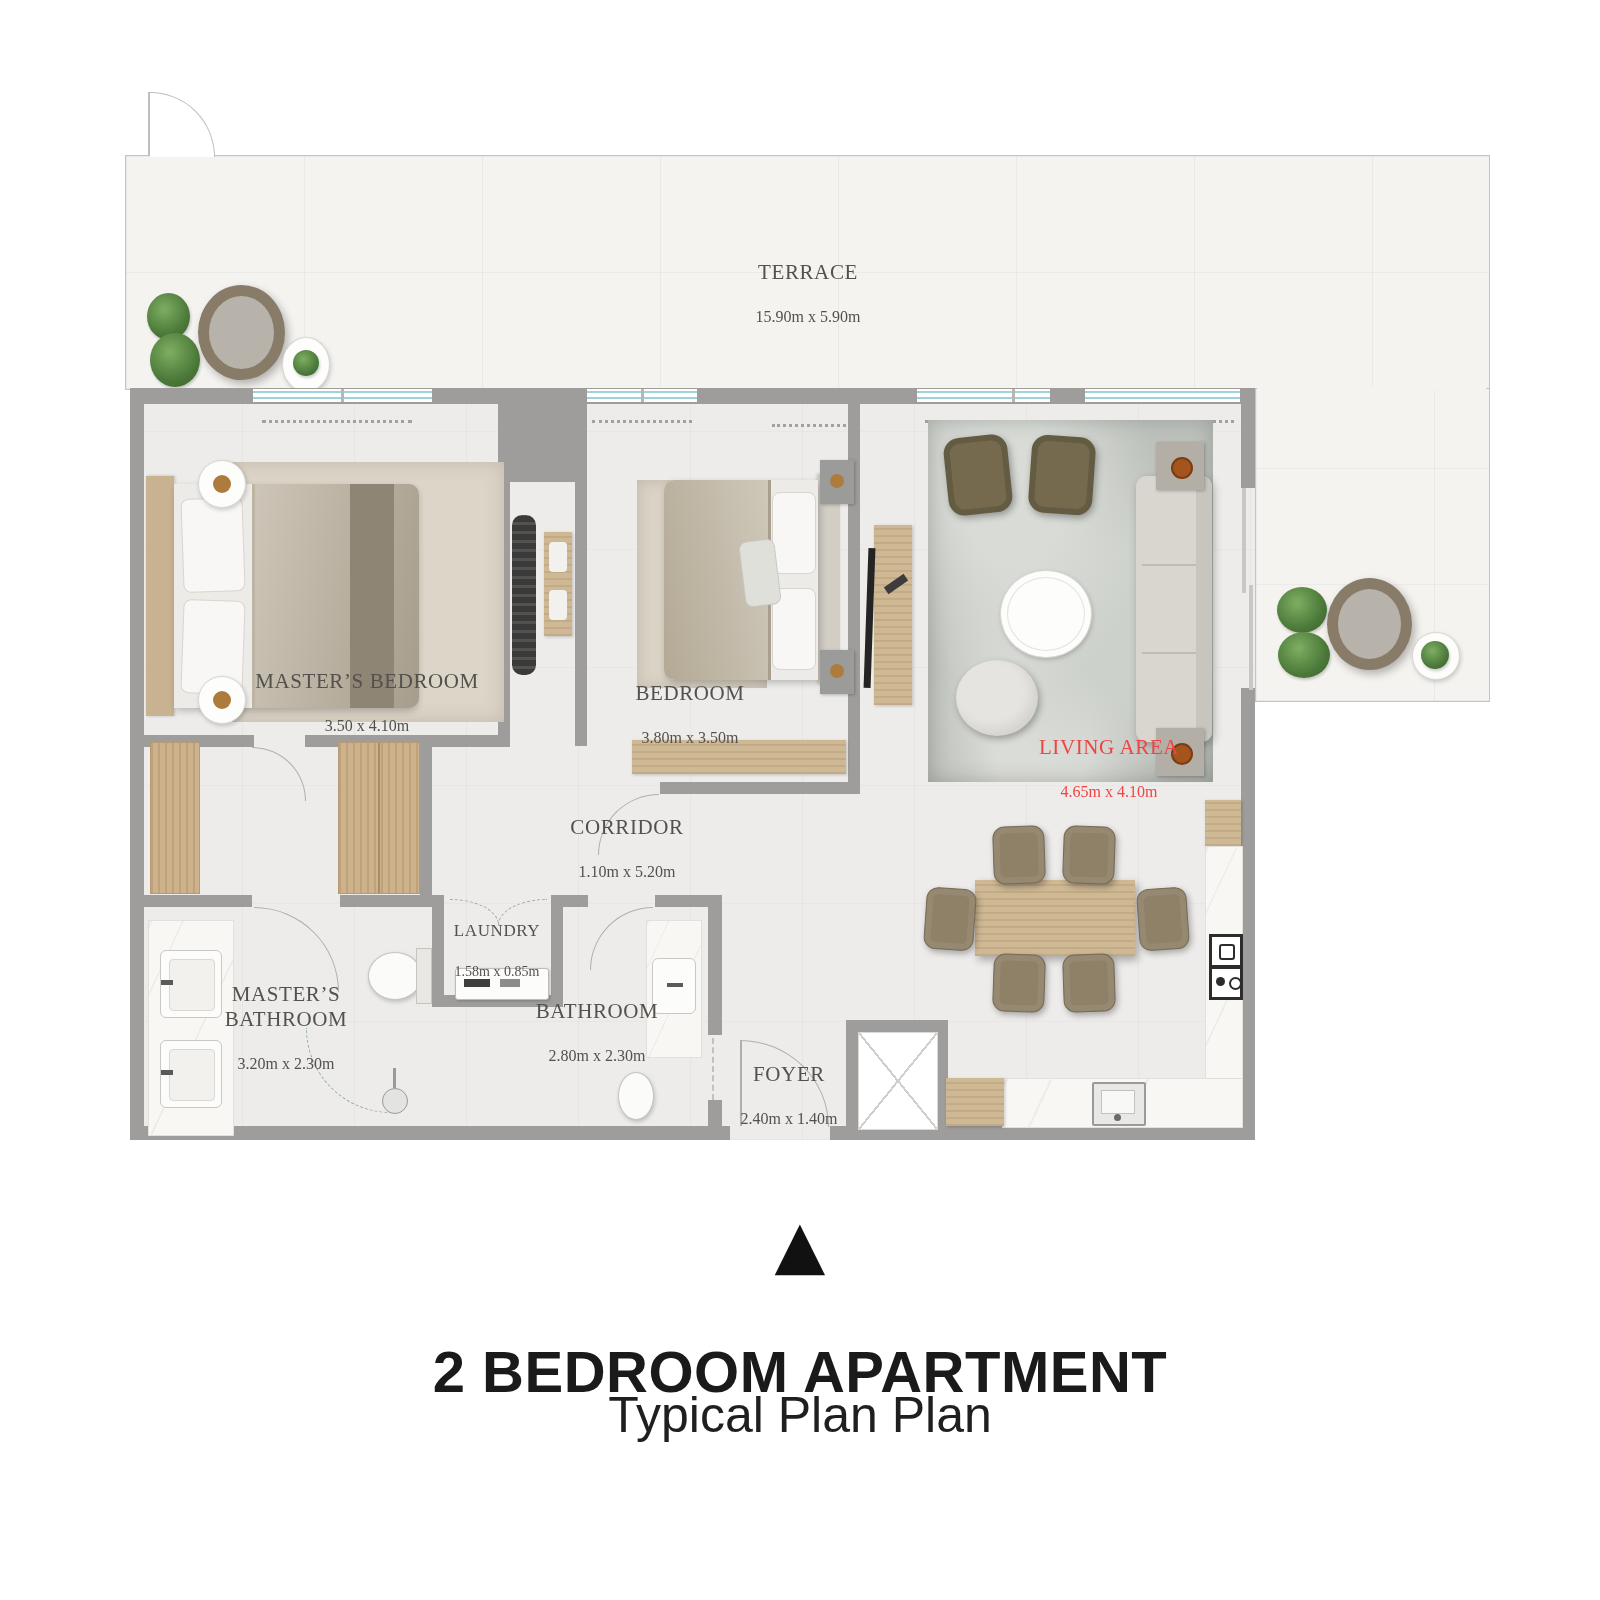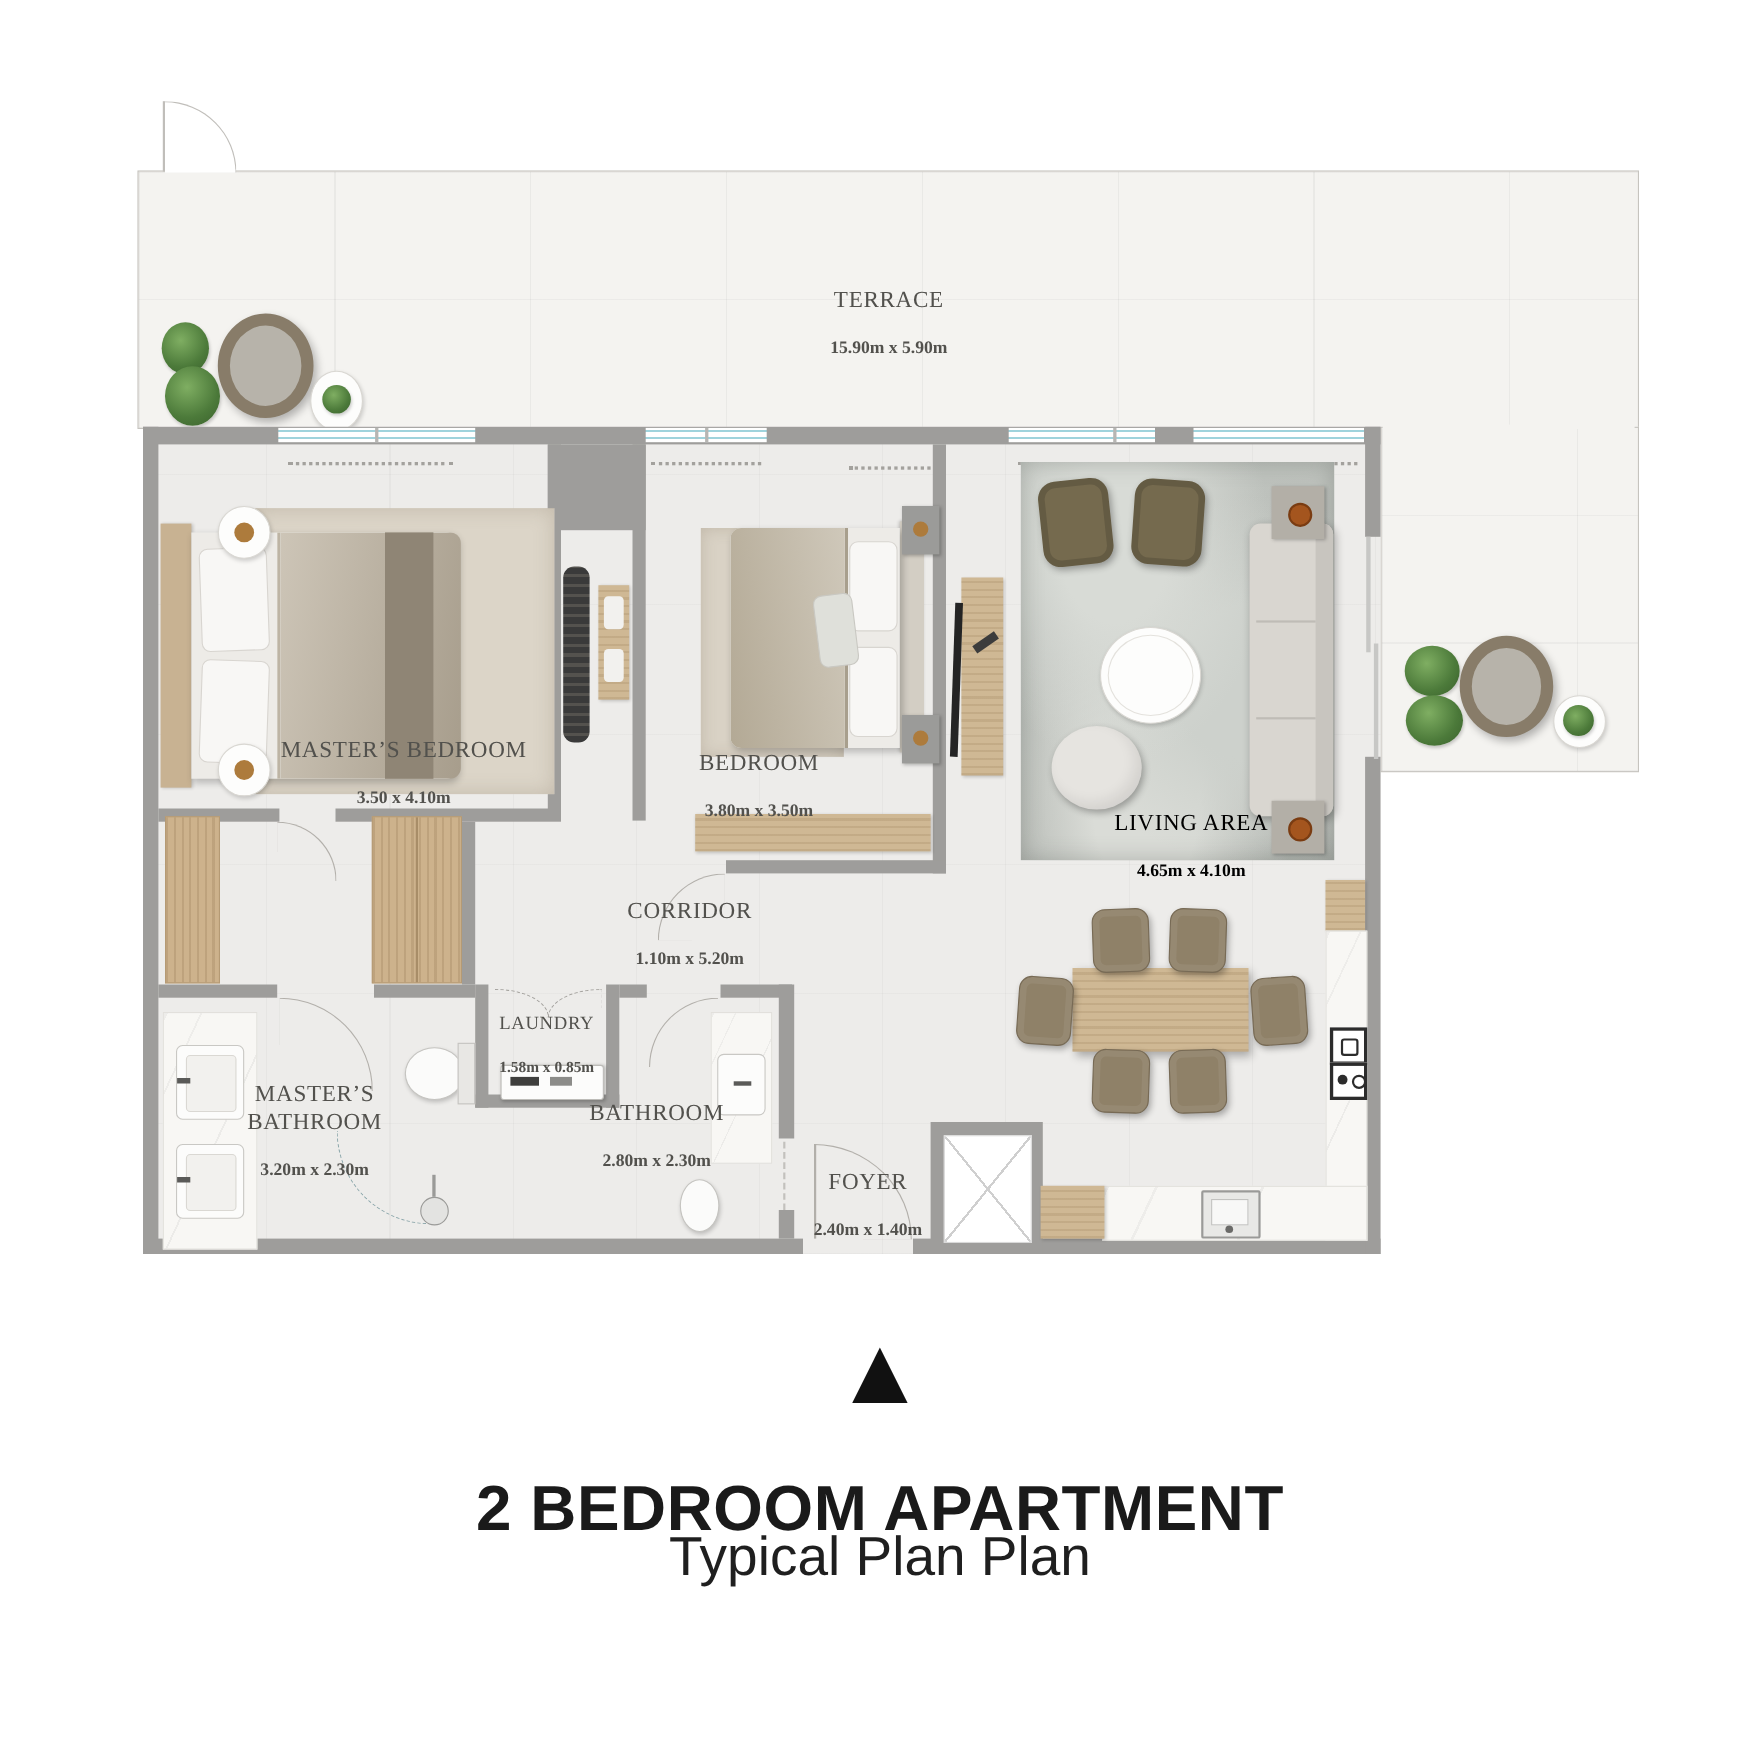--- a/index.html
+++ b/index.html
@@ -28,21 +28,21 @@
   .rtable{position:absolute;border-radius:50%;background:#fdfdfc;border:1px solid #d9d7d2;box-shadow:1px 2px 4px rgba(0,0,0,0.18);}
   .wood{position:absolute;background-color:#cfb894;background-image:repeating-linear-gradient(0deg, rgba(120,90,50,0.14) 0 2px, transparent 2px 7px);box-shadow:1px 1px 3px rgba(0,0,0,0.2);}
   .wood-v{position:absolute;background-color:#cdb28c;background-image:repeating-linear-gradient(90deg, rgba(110,80,45,0.16) 0 2px, transparent 2px 7px);}
   .marble{position:absolute;background:#f8f7f4;background-image:linear-gradient(115deg, rgba(160,160,160,0.12) 0 2%, transparent 2% 18%, rgba(150,150,150,0.1) 18% 19%, transparent 19% 55%, rgba(150,150,150,0.12) 55% 56%, transparent 56%);border:1px solid #e2e0dc;}
   .dchair{position:absolute;background:#8f8168;border-radius:12px;border:1px solid #776a55;box-shadow:inset 0 0 0 6px rgba(255,255,255,0.07), 2px 3px 6px rgba(0,0,0,0.3);}
   .achair{position:absolute;background:#756a4e;border-radius:16px;box-shadow:inset 0 0 0 6px rgba(0,0,0,0.14), 2px 3px 7px rgba(0,0,0,0.32);}
   .white-fix{position:absolute;background:#fcfcfb;border:1px solid #c9c8c4;border-radius:6px;}
   
   .room-label{position:absolute;transform:translate(-50%,-50%);text-align:center;color:#52514d;line-height:1.22;white-space:pre-line;}
   .room-name{font-size:21px;letter-spacing:0.6px;}
-  .room-dims{font-size:16px;font-weight:bold;margin-top:2px;}
+  .room-dims{font-size:16px;font-weight:normal;margin-top:2px;}
   .small .room-name{font-size:17px;}
   .small .room-dims{font-size:14px;}
   .narrow{width:160px;}
   
   .title{position:absolute;left:0;width:1600px;text-align:center;font-family:"Liberation Sans", sans-serif;}
   .title-main{top:1310px;font-size:58px;font-weight:800;letter-spacing:0.5px;color:#1a1a1a;margin-top:28px;}
   .title-sub{top:1386px;font-size:50px;font-weight:400;color:#1f1f1f;}
   .north{position:absolute;left:0;width:1600px;top:1212px;text-align:center;font-size:66px;color:#111;font-family:"DejaVu Sans", sans-serif;line-height:1;}
 </style>
 </head>
@@ -257,21 +257,21 @@
     <div class="room-dims">15.90m x 5.90m</div>
   </div>
   <div class="room-label" style="left:367px;top:702px;">
     <div class="room-name">MASTER’S BEDROOM</div>
     <div class="room-dims">3.50 x 4.10m</div>
   </div>
   <div class="room-label" style="left:690px;top:714px;">
     <div class="room-name">BEDROOM</div>
     <div class="room-dims">3.80m x 3.50m</div>
   </div>
-  <div class="room-label" style="left:1083px;top:768px;color:#000000;">
+  <div class="room-label" style="left:1109px;top:768px;color:#ef4444;">
     <div class="room-name">LIVING AREA</div>
     <div class="room-dims">4.65m x 4.10m</div>
   </div>
   <div class="room-label" style="left:627px;top:848px;">
     <div class="room-name">CORRIDOR</div>
     <div class="room-dims">1.10m x 5.20m</div>
   </div>
   <div class="room-label small" style="left:497px;top:950px;">
     <div class="room-name">LAUNDRY</div>
     <div class="room-dims">1.58m x 0.85m</div>

